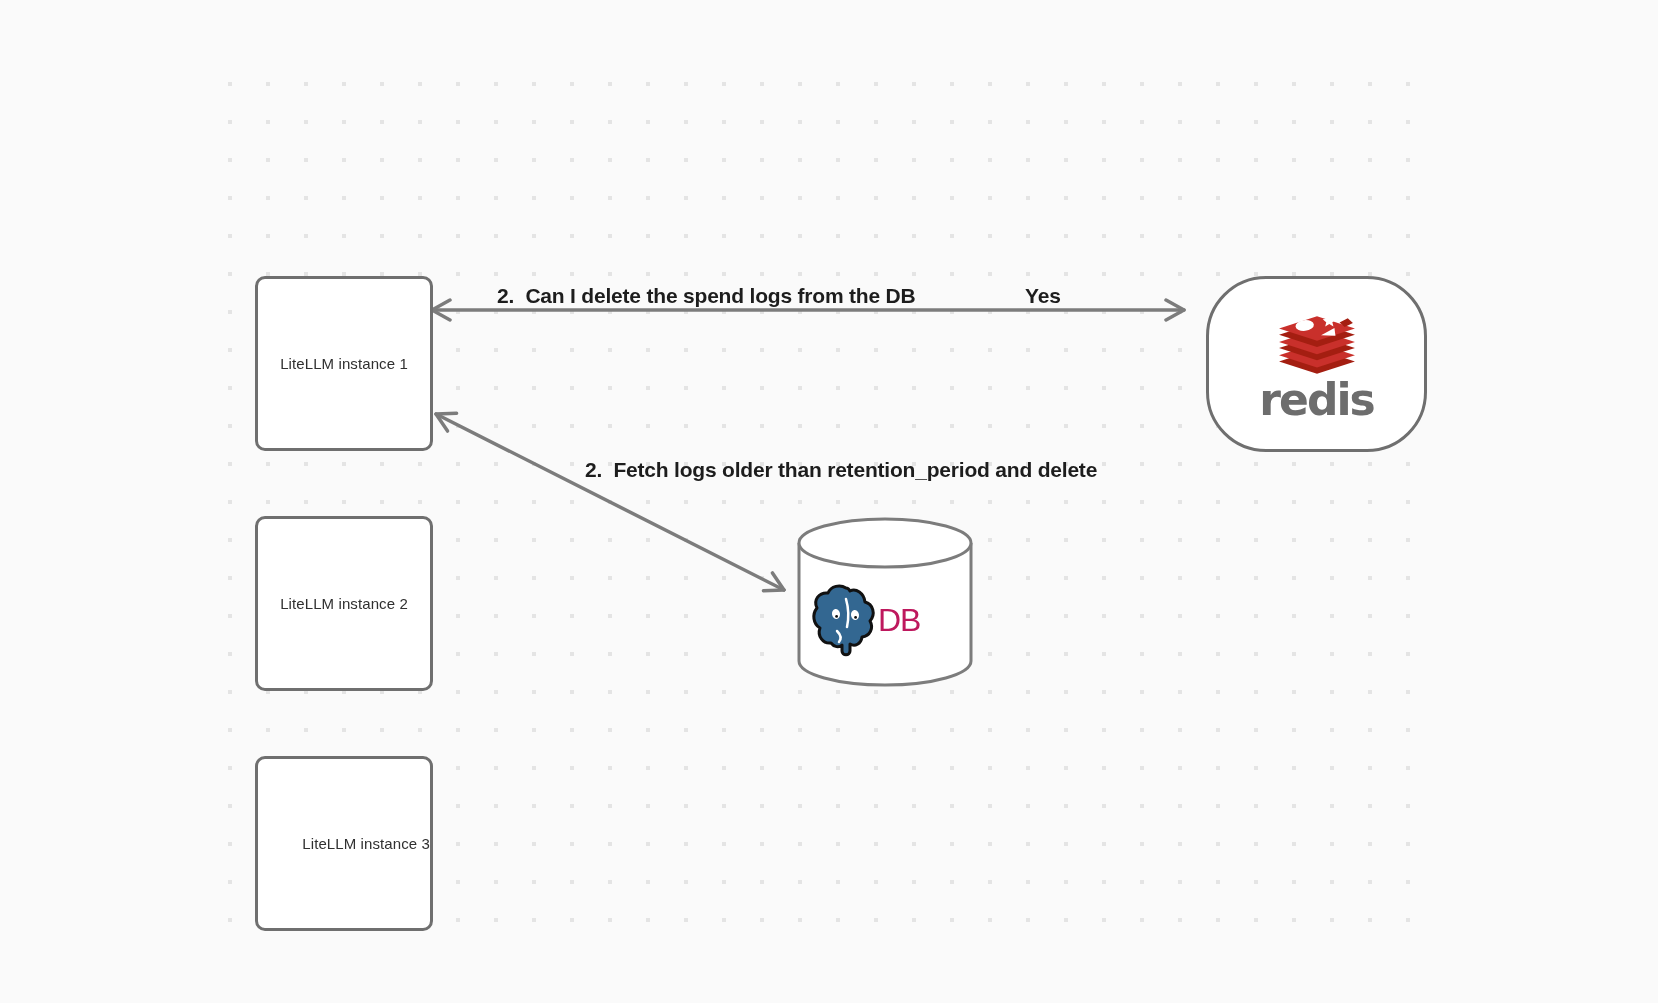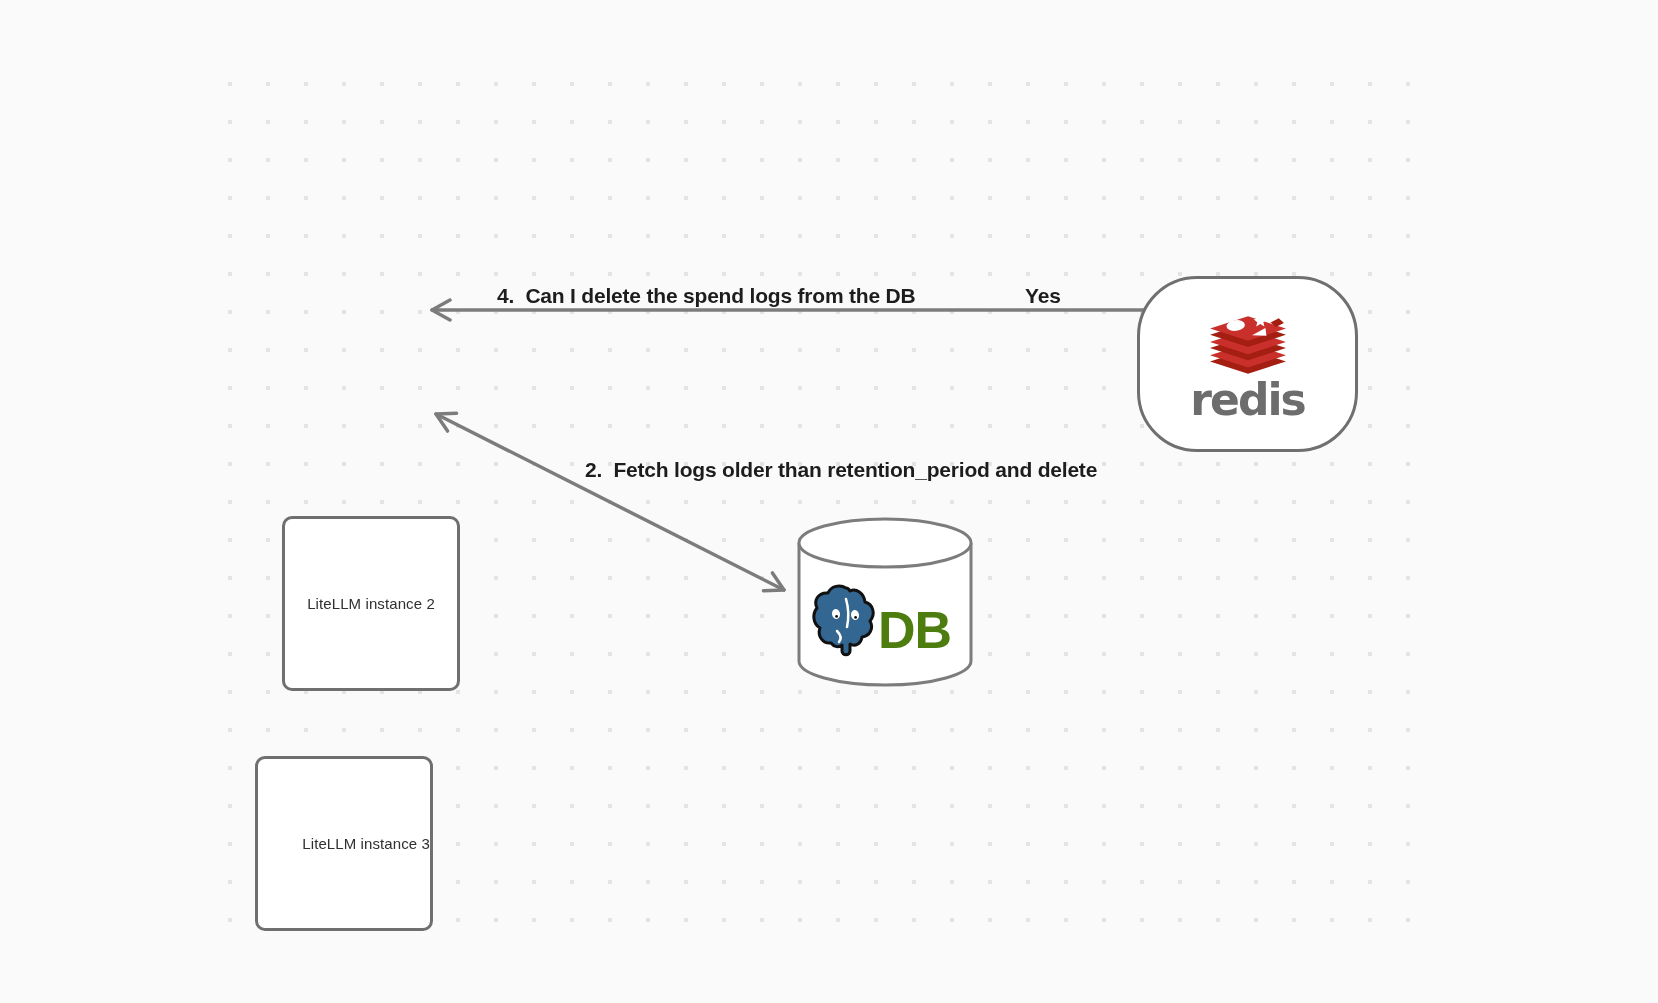--- a/index.html
+++ b/index.html
@@ -23,42 +23,42 @@
 
   
   .inst {
     position: absolute; left: 255px; width: 178px; height: 175px;
     background: #ffffff; border: 3px solid #6f6f6f; border-radius: 10px;
     box-sizing: border-box;
     display: flex; align-items: center; justify-content: center;
   }
   .inst span { font-size: 15px; color: #303030; letter-spacing: 0.1px; }
   #inst1 { top: 276px; }
-  #inst2 { top: 516px; margin-left: 27px; }
+  #inst2 { top: 516px; }
   #inst3 { top: 756px; justify-content: flex-end; }
 
   
   .redis-node {
-    position: absolute; left: 1137px; top: 276px; width: 221px; height: 176px;
+    position: absolute; left: 1206px; top: 276px; width: 221px; height: 176px;
     background: #ffffff; border: 3px solid #6f6f6f; border-radius: 60px;
     box-sizing: border-box;
   }
   .redis-logo { position: absolute; left: 68px; top: 33px; }
   .redis-word {
     position: absolute; left: 0; right: 0; top: 99px; text-align: center;
     font-family: "DejaVu Sans", sans-serif;
     font-weight: bold; font-size: 44px; line-height: 1; color: #6d6d6d;
     letter-spacing: -2px;
   }
 
   
   .db-node { position: absolute; left: 796px; top: 516px; width: 180px; height: 172px; }
   .db-label {
     position: absolute; left: 82px; top: 88px;
-    font-size: 52px; font-weight: 700; line-height: 1; color: #4d7c0f;
+    font-size: 32px; font-weight: 400; line-height: 1; color: #be185d;
     letter-spacing: -1px;
   }
 
   
   .anno {
     position: absolute; white-space: pre;
     font-size: 21px; font-weight: bold; color: #1d1d1d; line-height: 21px;
     letter-spacing: -0.2px;
   }
   #lbl-step1 { left: 497px;  top: 285px; }
@@ -79,20 +79,23 @@
       </marker>
     </defs>
     <g>
       <line x1="432" y1="310" x2="1184" y2="310" stroke="#7c7c7c" stroke-width="3.5" stroke-linecap="round" marker-start="url(#chev)" marker-end="url(#chev)"></line>
     </g>
     <g>
       <line x1="436" y1="414" x2="784" y2="590" stroke="#7c7c7c" stroke-width="3.5" stroke-linecap="round" marker-start="url(#chev)" marker-end="url(#chev)"></line>
     </g>
   </svg>
 
+  <div class="inst" id="inst1">
+    <span>LiteLLM instance 1</span>
+  </div>
   <div class="inst" id="inst2">
     <span>LiteLLM instance 2</span>
   </div>
   <div class="inst" id="inst3">
     <span>LiteLLM instance 3</span>
   </div>
 
   <div class="redis-node">
     <svg class="redis-logo" width="80" height="68" viewBox="0 0 78 66">
 
@@ -125,17 +128,17 @@
         <path d="M27,48 Q33,54 29,59" fill="none" stroke="#ffffff" stroke-width="2.5" stroke-linecap="round"></path>
         <ellipse cx="26" cy="31" rx="4" ry="5" fill="#ffffff" transform="rotate(-10 26 31)"></ellipse>
         <ellipse cx="45" cy="32" rx="4" ry="5" fill="#ffffff" transform="rotate(-10 45 32)"></ellipse>
         <circle cx="26.6" cy="33.4" r="1.4" fill="#0d0d0d"></circle>
         <circle cx="45.6" cy="34.4" r="1.4" fill="#0d0d0d"></circle>
       </g>
     </svg>
     <div class="db-label">DB</div>
   </div>
 
-  <div class="anno" id="lbl-step1">4.  Can I delete the spend logs from the DB</div>
+  <div class="anno" id="lbl-step1">2.  Can I delete the spend logs from the DB</div>
   <div class="anno" id="lbl-yes">Yes</div>
   <div class="anno" id="lbl-step2">2.  Fetch logs older than retention_period and delete</div>
 
 </div>
 
 </body></html>

